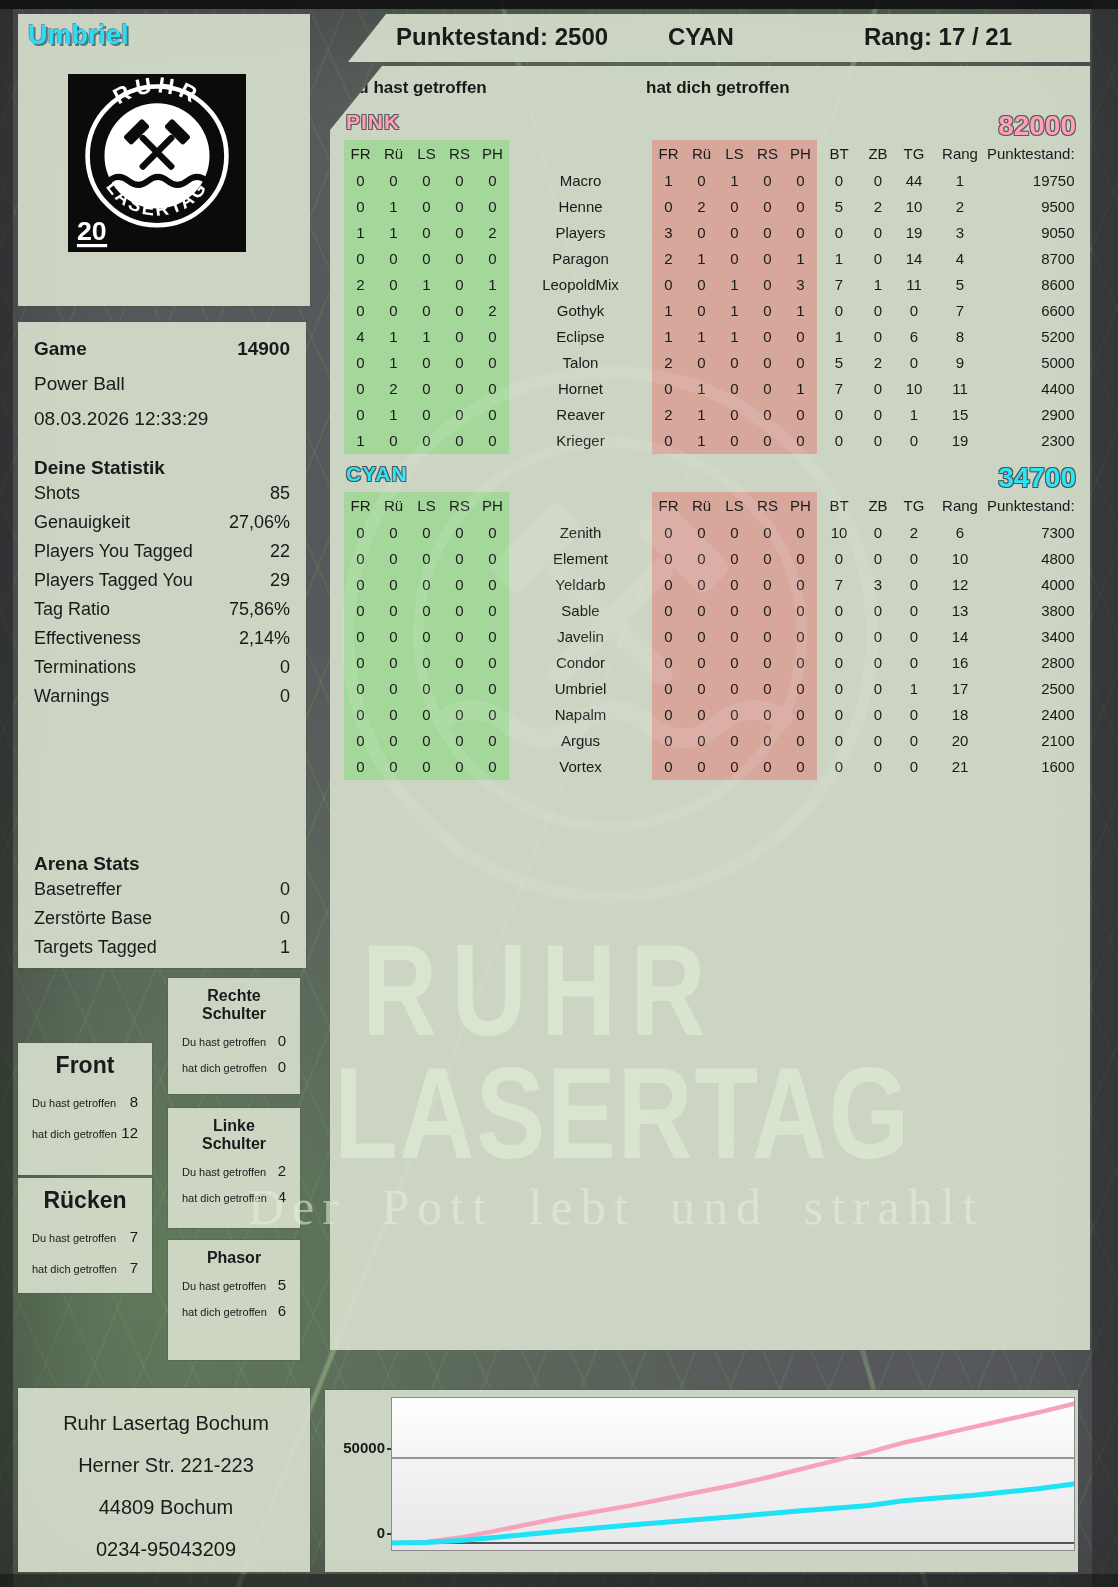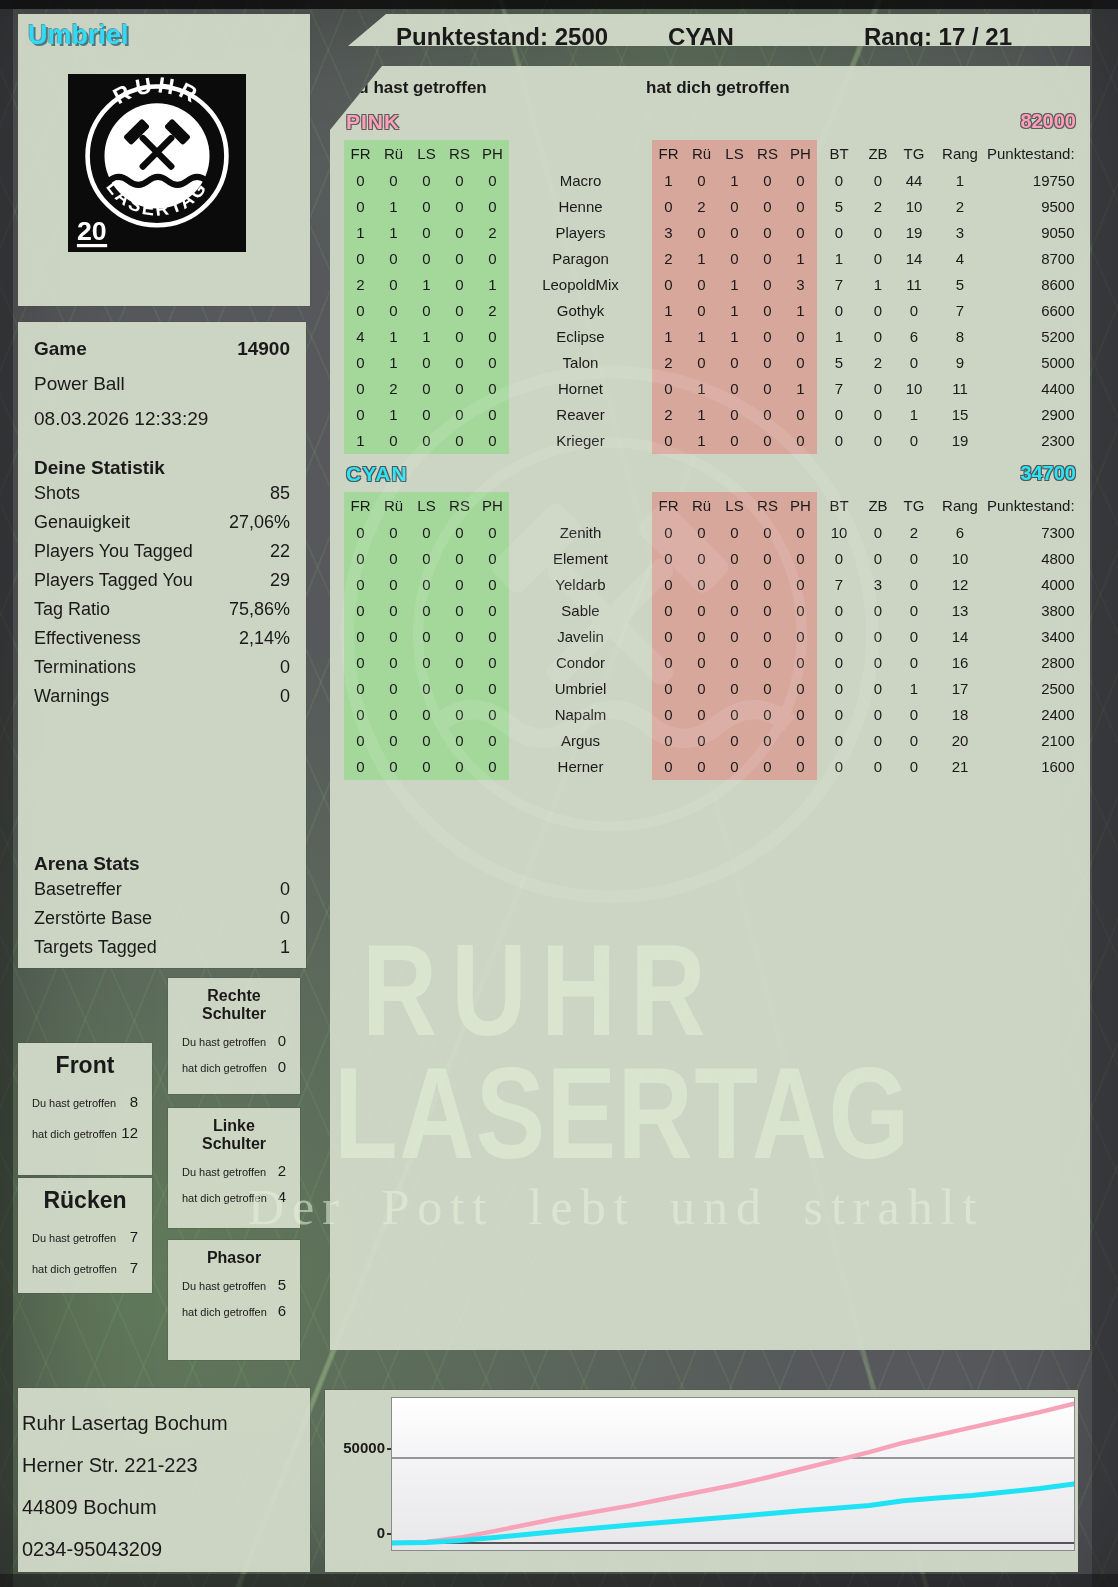--- a/index.html
+++ b/index.html
@@ -21,34 +21,34 @@
   .edge{position:absolute;z-index:6;pointer-events:none;}
   .edge-top{left:0;top:0;width:100%;height:9px;background:rgba(8,8,8,.82);}
   .edge-left{left:0;top:0;width:13px;height:100%;background:rgba(22,22,22,.45);}
   .edge-right{left:1092px;top:0;width:26px;height:100%;background:rgba(28,28,30,.42);}
   .edge-bottom{left:0;top:1574px;width:100%;height:13px;background:rgba(15,15,15,.5);}
   
   .left-top{left:18px;top:14px;width:292px;height:292px;}
   .umbriel{position:absolute;left:10px;top:6px;font-size:27px;font-weight:bold;color:#2fdbf7;
     text-shadow:2px 2px 0 rgba(15,70,90,.65),-1px -1px 0 rgba(15,70,90,.45);}
   .logo-svg{position:absolute;left:50px;top:60px;width:178px;height:178px;}
-  .hdr{left:338px;top:14px;width:752px;height:32px;clip-path:polygon(48px 0,100% 0,100% 100%,10px 100%);}
+  .hdr{left:338px;top:14px;width:752px;height:48px;clip-path:polygon(48px 0,100% 0,100% 100%,10px 100%);}
   .hdr span{position:absolute;top:0;line-height:46px;font-size:24px;font-weight:bold;white-space:nowrap;}
   .hdr-punkte{left:58px;}
   .hdr-team{left:330px;}
   .hdr-rang{right:78px;}
   
   .main{left:330px;top:66px;width:760px;height:1284px;clip-path:polygon(0 64px,52px 0,100% 0,100% 100%,0 100%);}
   .subhdr{position:absolute;top:12px;font-size:17px;font-weight:bold;}
   .you-hdr{left:16px;} .them-hdr{left:316px;}
   .team-block{position:absolute;left:14px;width:732px;}
   .tb0{top:44px;} .tb1{top:396px;}
   .team-head{position:relative;height:30px;}
   .team-name{position:absolute;left:2px;top:0;font-size:21px;font-weight:bold;letter-spacing:1px;}
-  .team-total{position:absolute;right:0;top:0;font-size:20px;font-weight:bold;}
+  .team-total{position:absolute;right:0;top:0;font-size:28px;font-weight:bold;}
   .outl-pink{color:#ff9fba;text-shadow:-1px -1px 0 #5c5c5c,1px -1px 0 #5c5c5c,-1px 1px 0 #5c5c5c,1px 1px 0 #5c5c5c;}
   .outl-cyan{color:#2ee4f4;text-shadow:-1px -1px 0 #4c5658,1px -1px 0 #4c5658,-1px 1px 0 #4c5658,1px 1px 0 #4c5658;}
   .team-grid{display:grid;grid-template-columns:33px 33px 33px 33px 33px 143px 33px 33px 33px 33px 33px 44px 34px 38px 54px 1fr;}
   .cell{height:26px;line-height:26px;font-size:15px;text-align:center;white-space:nowrap;}
   .cell.hd{height:28px;line-height:28px;}
   .cell.g{background:#a4d89b;}
   .cell.r{background:#d8a79c;}
   .cell.pk{text-align:right;padding-right:2px;}
   
   .wm{position:absolute;z-index:4;pointer-events:none;white-space:nowrap;}
@@ -72,21 +72,21 @@
   .bb-2{left:168px;top:1108px;width:132px;height:120px;}
   .bb-3{left:18px;top:1178px;width:134px;height:115px;}
   .bb-4{left:168px;top:1240px;width:132px;height:120px;}
   .bb-title{text-align:center;font-weight:bold;font-size:16px;margin:2px 0 8px 0;}
   .bb-1 .bb-title,.bb-3 .bb-title{font-size:23px;}
   .bb-row{display:flex;justify-content:space-between;align-items:baseline;margin-top:9px;}
   .bb-1 .bb-row,.bb-3 .bb-row{margin-top:14px;}
   .bb-label{font-size:11px;}
   .bb-val{font-size:15px;}
   
-  .addr{left:18px;top:1388px;width:292px;height:184px;box-sizing:border-box;padding:14px 0 0 4px;}
+  .addr{left:18px;top:1388px;width:292px;height:184px;box-sizing:border-box;padding:14px 0 0 4px;text-align:center;}
   .addr div{font-size:20px;line-height:42px;white-space:nowrap;}
   
   .chartpanel{left:325px;top:1390px;width:753px;height:182px;}
   .plot{position:absolute;left:66px;top:7px;width:682px;height:152px;border:1px solid #8a8a8a;
         background:linear-gradient(#ffffff 0%,#f4f4f6 40%,#e7e7ea 100%);}
   .plot svg{position:absolute;left:0;top:0;width:100%;height:100%;}
   .ytick{position:absolute;left:2px;width:58px;text-align:right;font-size:15px;font-weight:bold;}
   .yt-top{top:49px;} .yt-bot{top:134px;}
   .tickmark{position:absolute;left:62px;width:5px;height:2px;background:#333;}
   .tm-top{top:58px;} .tm-bot{top:143px;}
@@ -503,21 +503,21 @@
           <div class="cell">0</div>
           <div class="cell">0</div>
           <div class="cell">0</div>
           <div class="cell">20</div>
           <div class="cell pk">2100</div>
           <div class="cell g">0</div>
           <div class="cell g">0</div>
           <div class="cell g">0</div>
           <div class="cell g">0</div>
           <div class="cell g">0</div>
-          <div class="cell">Herner</div>
+          <div class="cell">Vortex</div>
           <div class="cell r">0</div>
           <div class="cell r">0</div>
           <div class="cell r">0</div>
           <div class="cell r">0</div>
           <div class="cell r">0</div>
           <div class="cell">0</div>
           <div class="cell">0</div>
           <div class="cell">0</div>
           <div class="cell">21</div>
           <div class="cell pk">1600</div>

